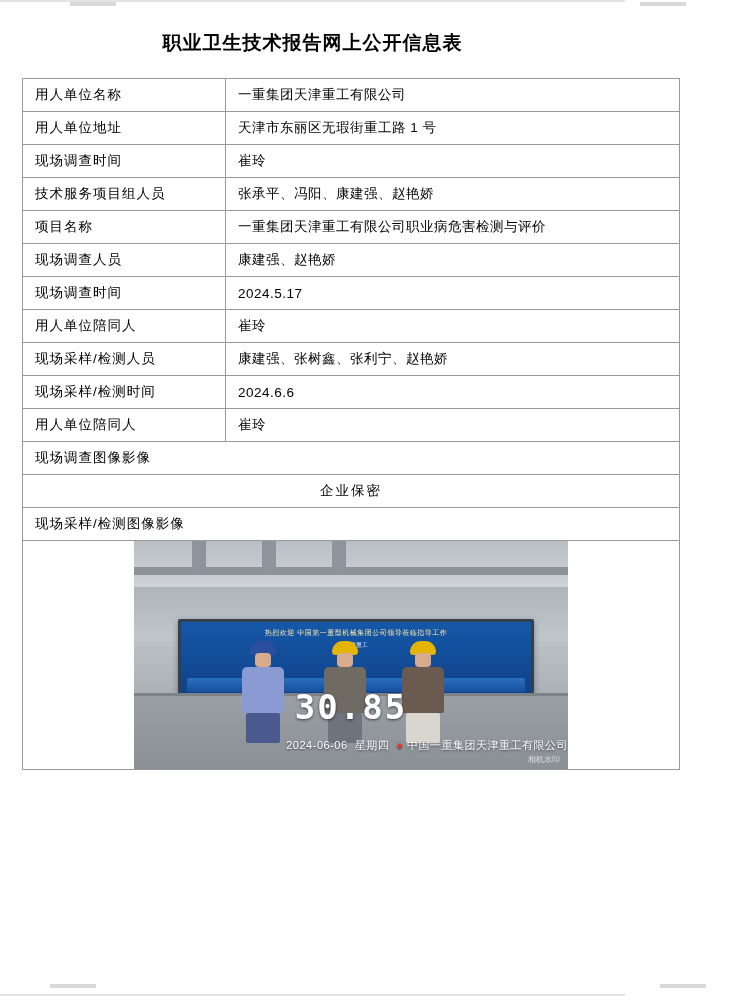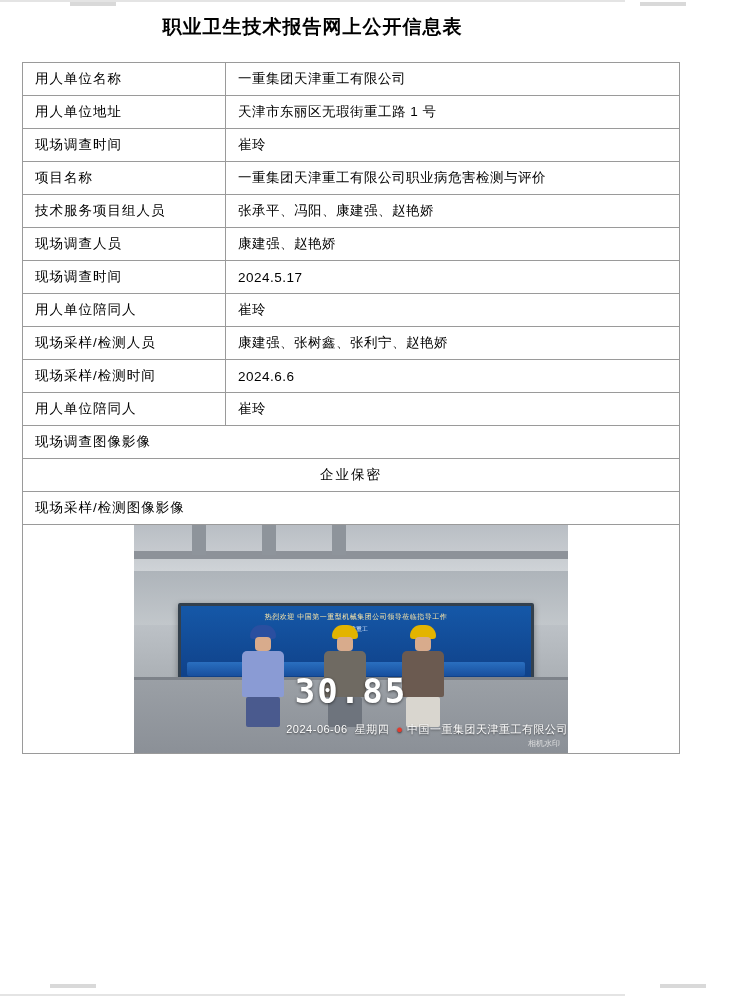--- a/index.html
+++ b/index.html
@@ -12,21 +12,21 @@
     height: 996px;
     font-family: "Liberation Sans", "DejaVu Sans", sans-serif;
     color: #000000;
     position: relative;
     overflow: hidden;
   }
   .page {
     width: 625px;
     height: 996px;
     box-sizing: border-box;
-    padding: 0 22px;
+    padding: 16px 22px;
     position: relative;
   }
   .title {
     text-align: center;
     font-size: 19px;
     font-weight: bold;
     letter-spacing: 1px;
     padding-top: 14px;
     padding-bottom: 14px;
     color: #000;
@@ -206,26 +206,26 @@
       </tr>
       <tr>
         <td class="label">用人单位地址</td>
         <td class="value">天津市东丽区无瑕街重工路 1 号</td>
       </tr>
       <tr>
         <td class="label">现场调查时间</td>
         <td class="value">崔玲</td>
       </tr>
       <tr>
+        <td class="label">技术服务项目组人员</td>
+        <td class="value">张承平、冯阳、康建强、赵艳娇</td>
+      </tr>
+      <tr>
         <td class="label">项目名称</td>
         <td class="value">一重集团天津重工有限公司职业病危害检测与评价</td>
-      </tr>
-      <tr>
-        <td class="label">技术服务项目组人员</td>
-        <td class="value">张承平、冯阳、康建强、赵艳娇</td>
       </tr>
       <tr>
         <td class="label">现场调查人员</td>
         <td class="value">康建强、赵艳娇</td>
       </tr>
       <tr>
         <td class="label">现场调查时间</td>
         <td class="value">2024.5.17</td>
       </tr>
       <tr>

